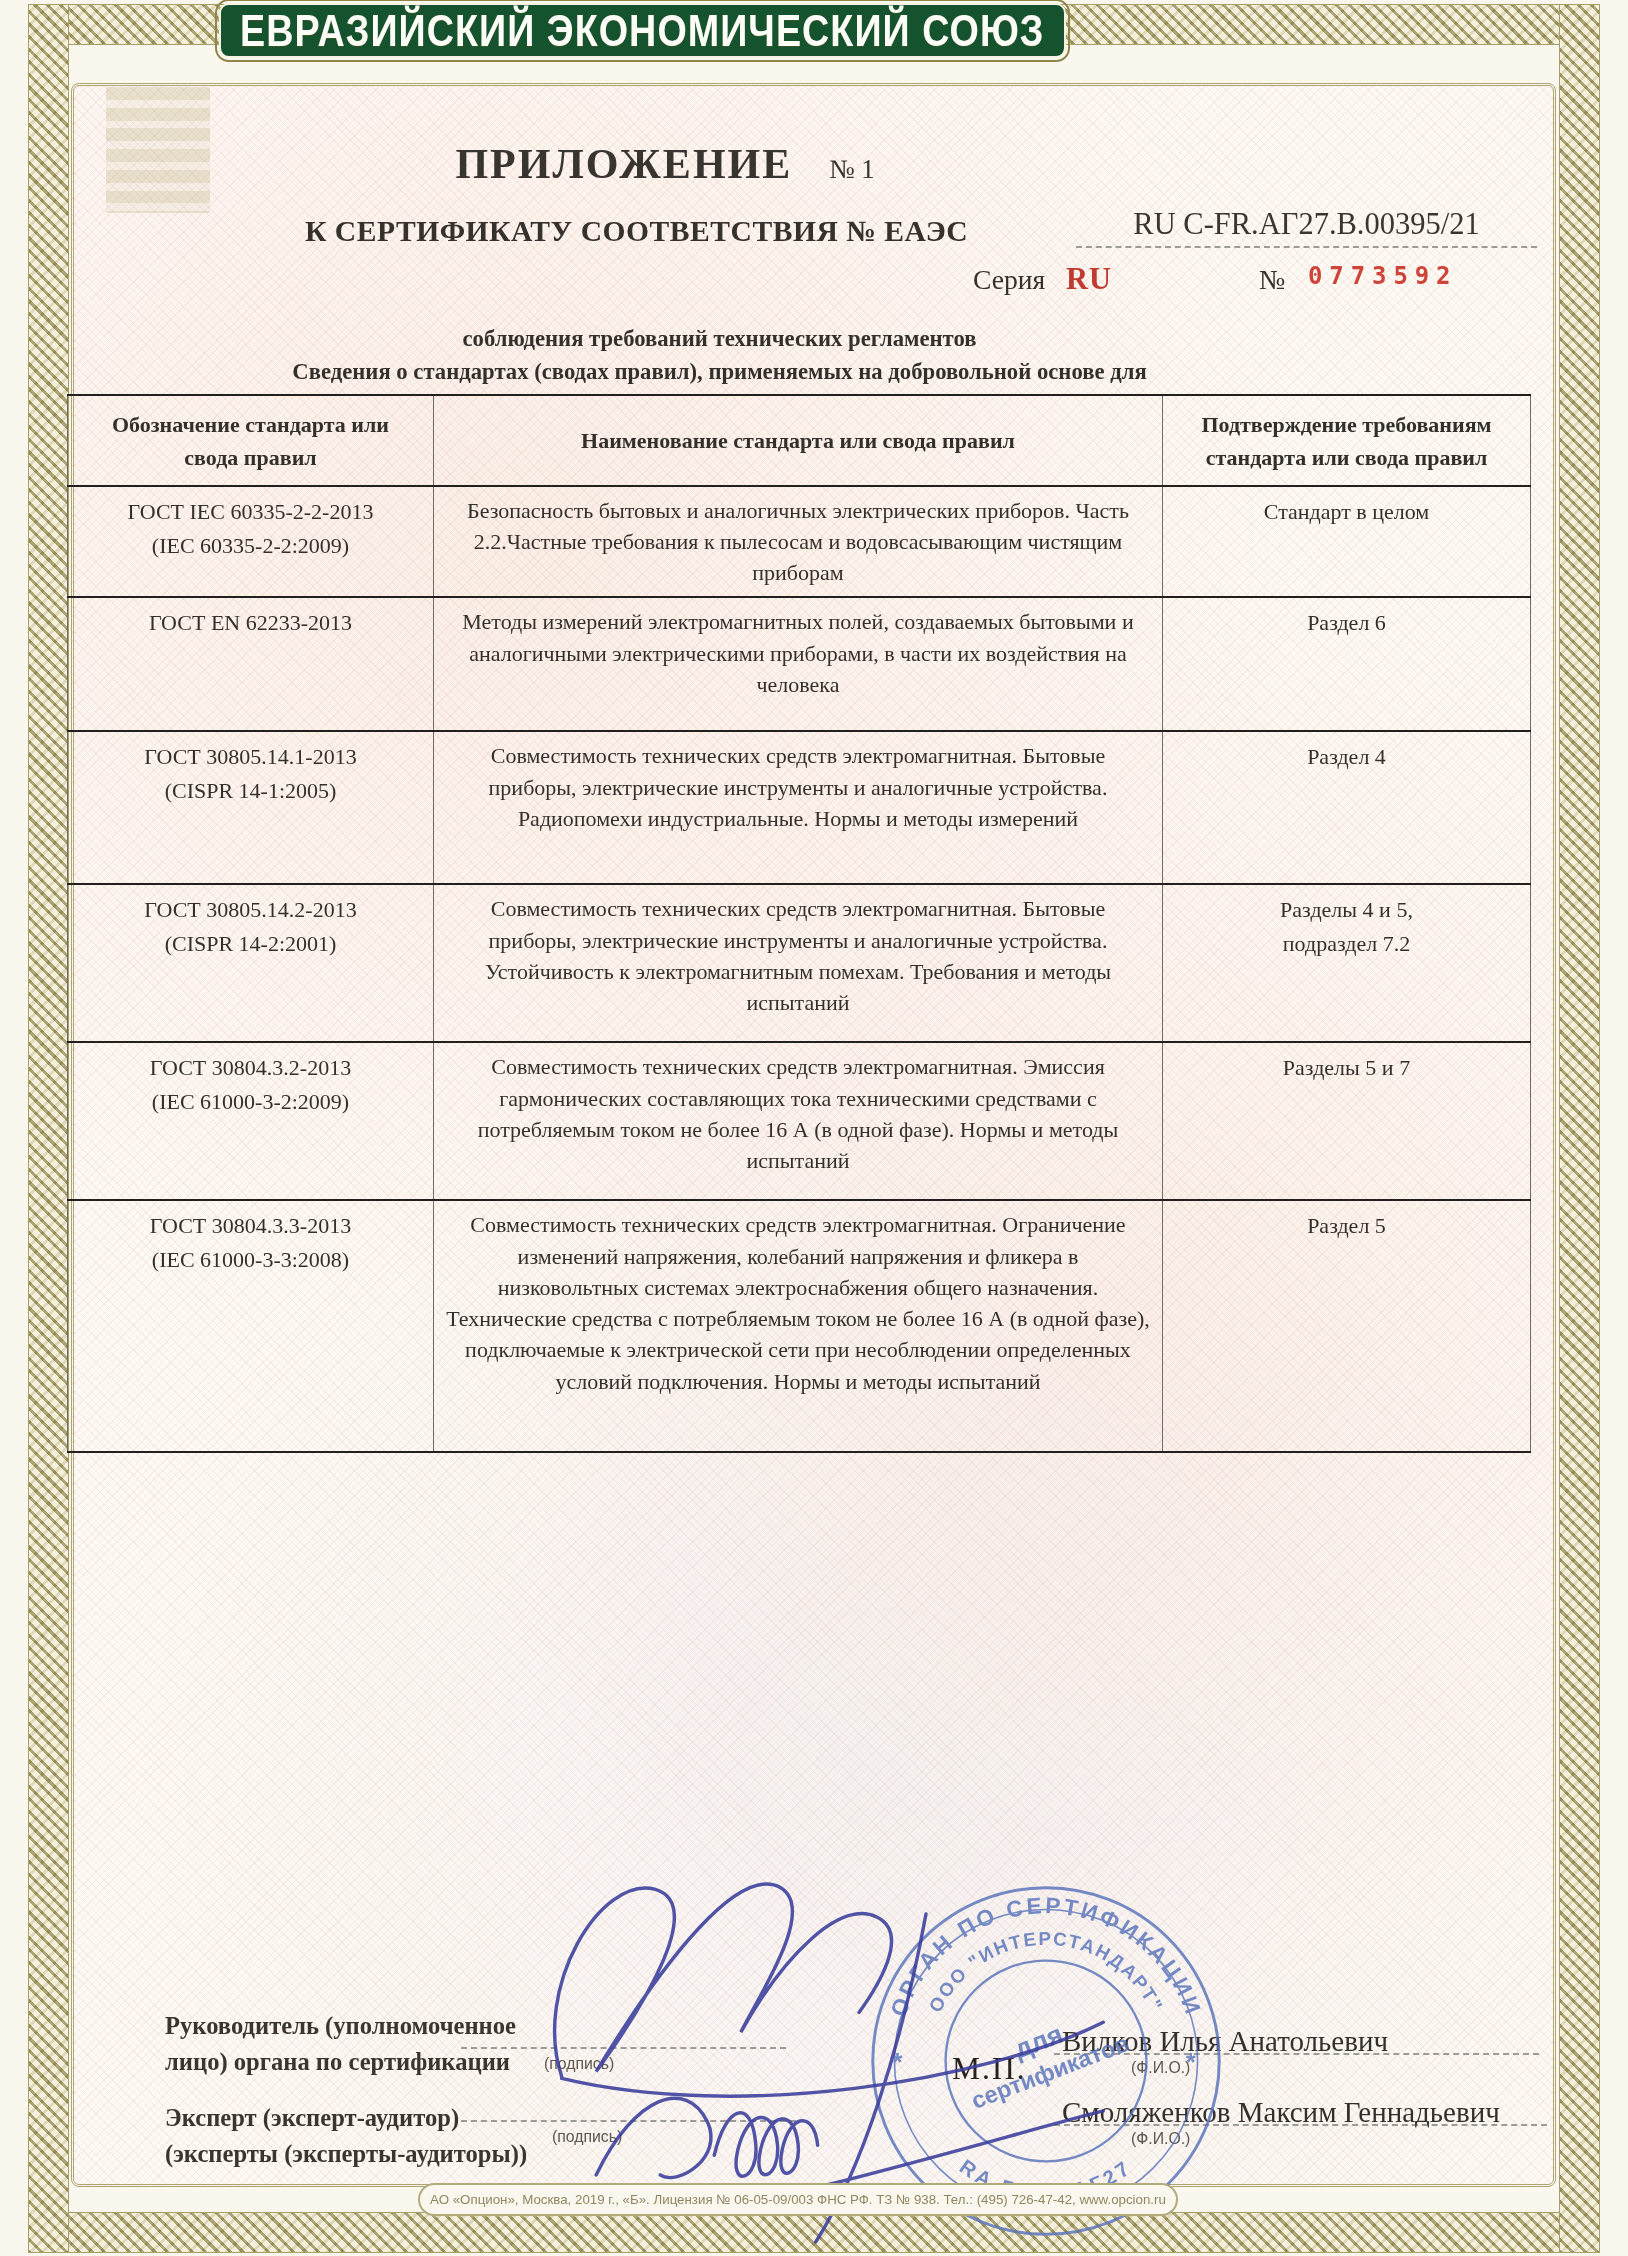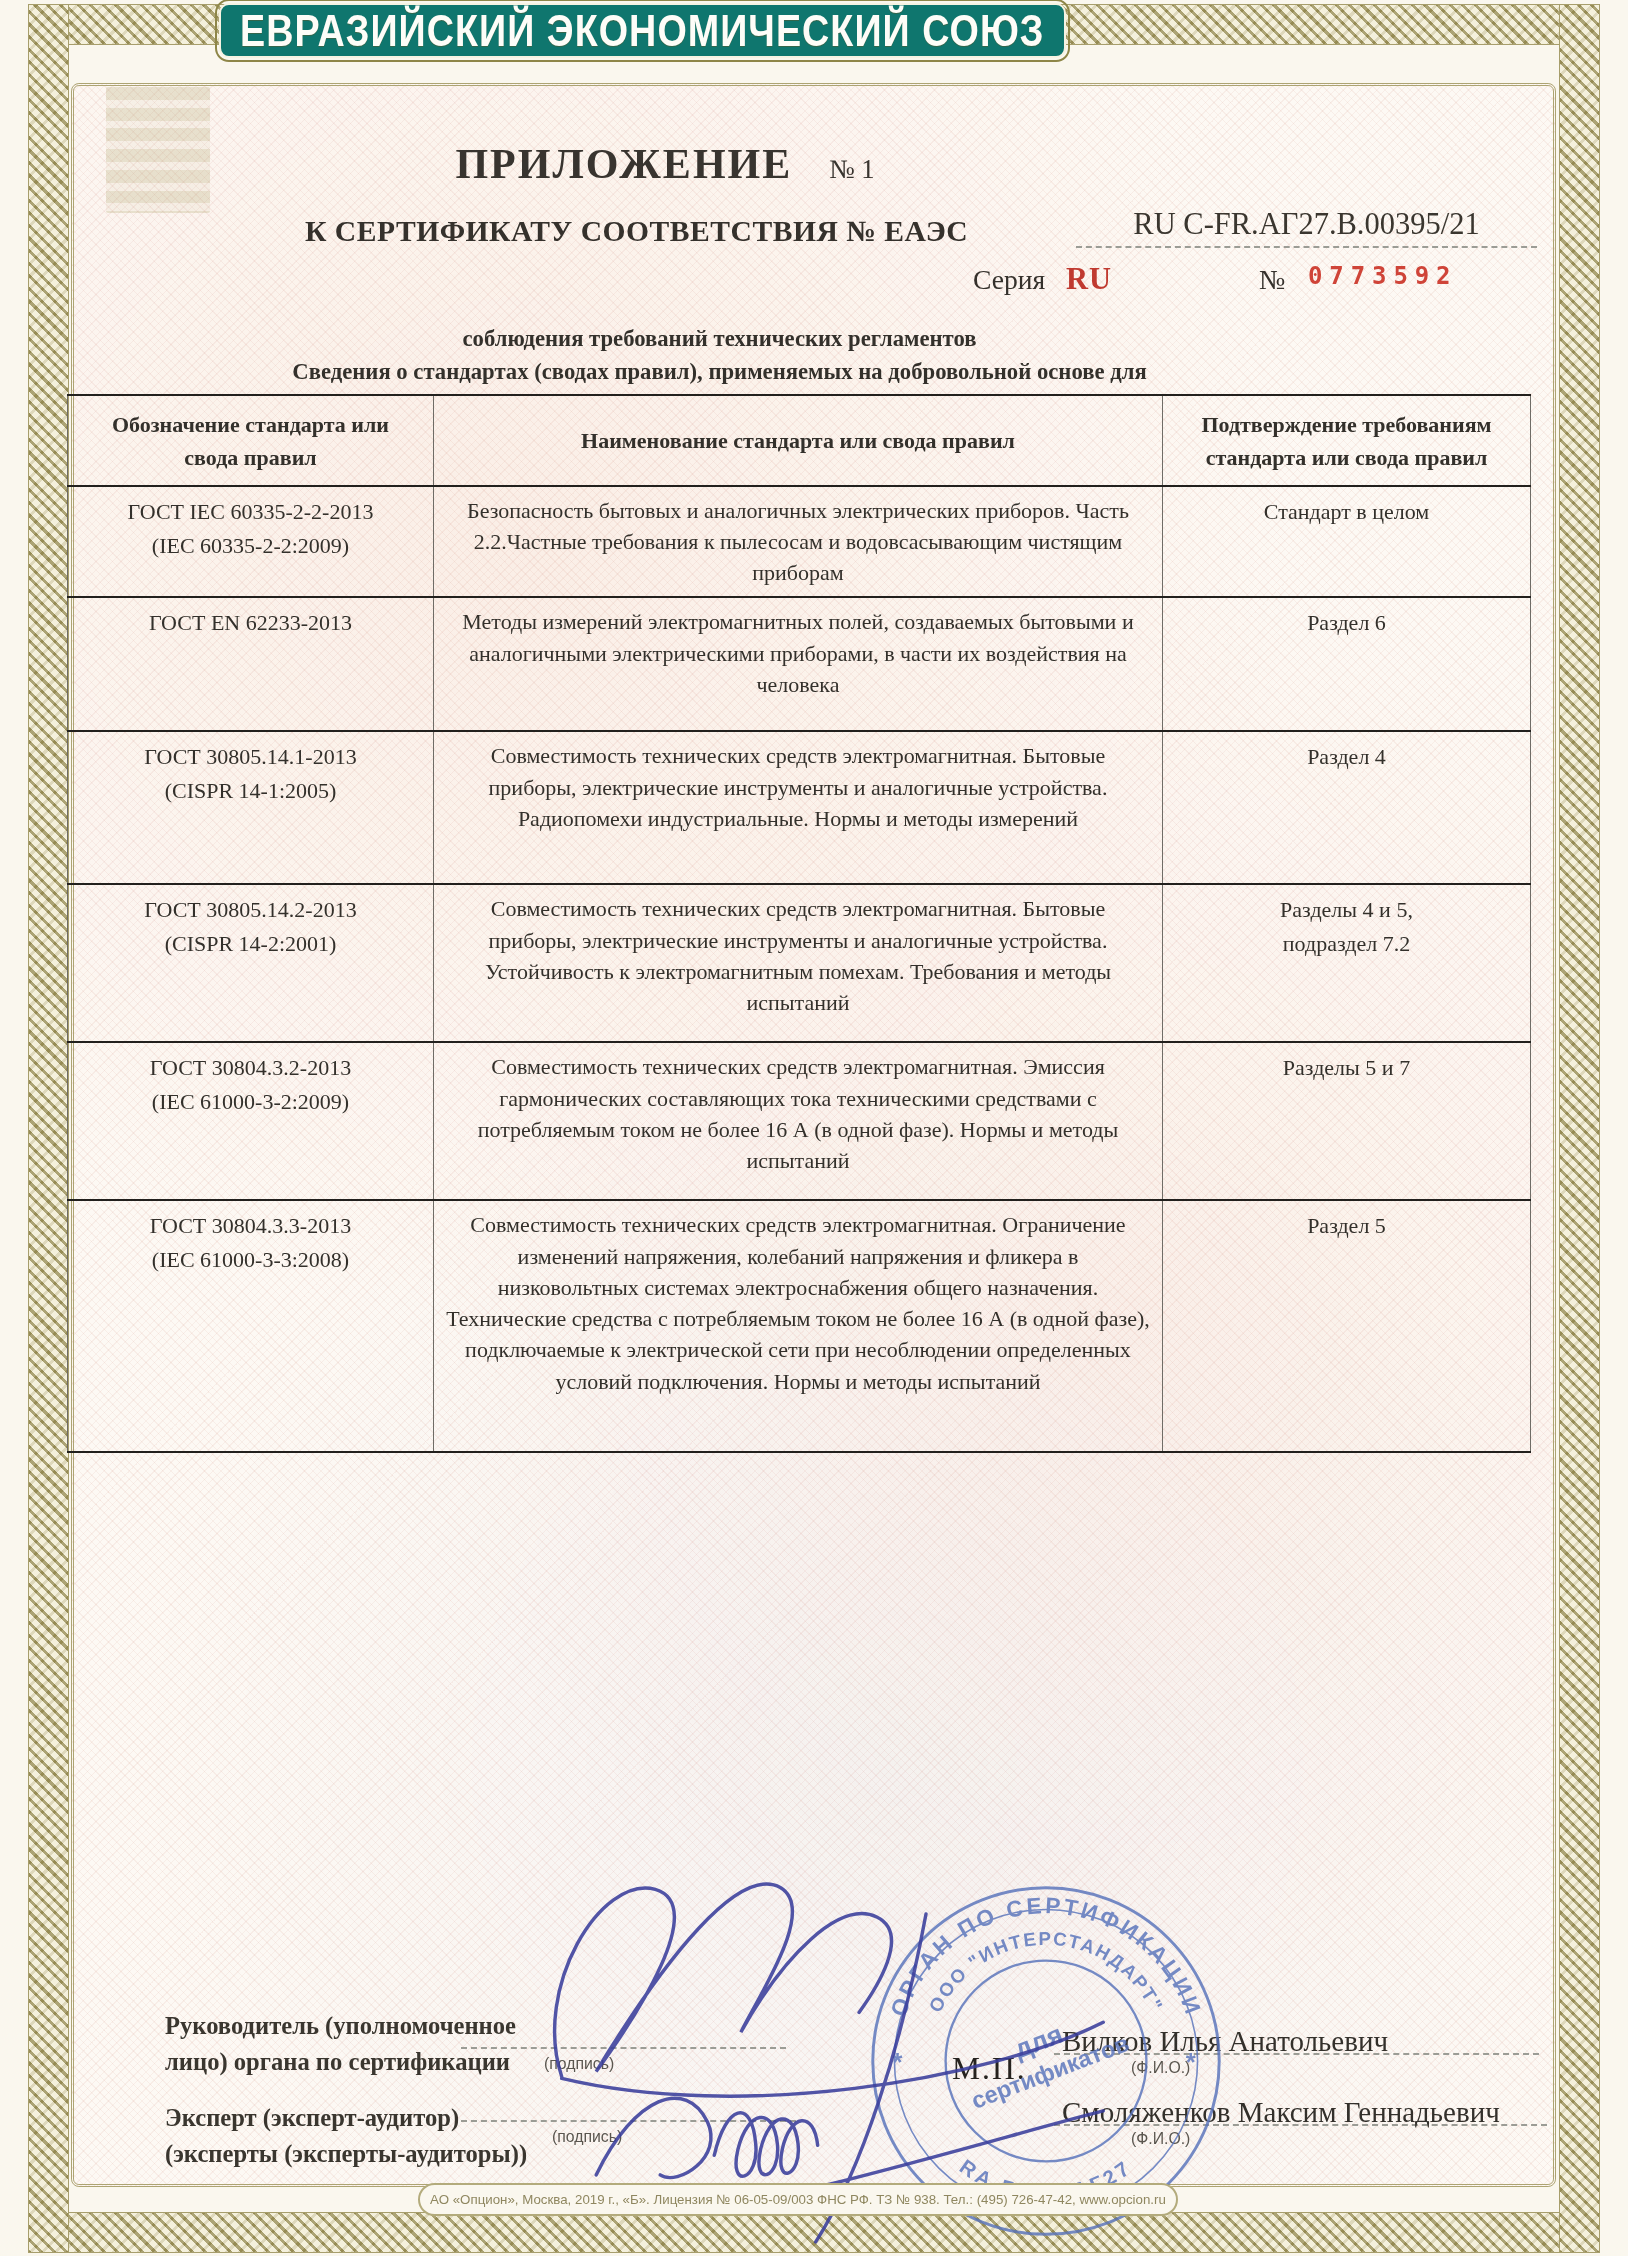--- a/index.html
+++ b/index.html
@@ -37,21 +37,21 @@
   }
   .watermark-box{
     position:absolute;left:106px;top:87px;width:104px;height:126px;
     background:repeating-linear-gradient(180deg, rgba(170,160,100,.25) 0 12.8px, rgba(170,160,100,.08) 12.8px 20.7px);
     border-radius:2px;
   }
 
   
   .banner{
     position:absolute;left:219px;top:3px;width:847px;height:55px;
-    background:#0f766e;border:2px solid #f6f3e2;border-radius:9.9px;
+    background:#14532d;border:2px solid #f6f3e2;border-radius:9.9px;
     outline:2px solid #8e8648;outline-offset:2px;
     display:flex;align-items:center;justify-content:center;box-sizing:border-box;
   }
   .banner-text{
     font-family:"Liberation Sans","DejaVu Sans",sans-serif;font-weight:700;
     font-size:37px;color:#fdfdf8;letter-spacing:1px;white-space:nowrap;
     transform:scale(1.02,1.22);text-shadow:0 1px 0 rgba(90,85,40,.5);
   }
 
   

